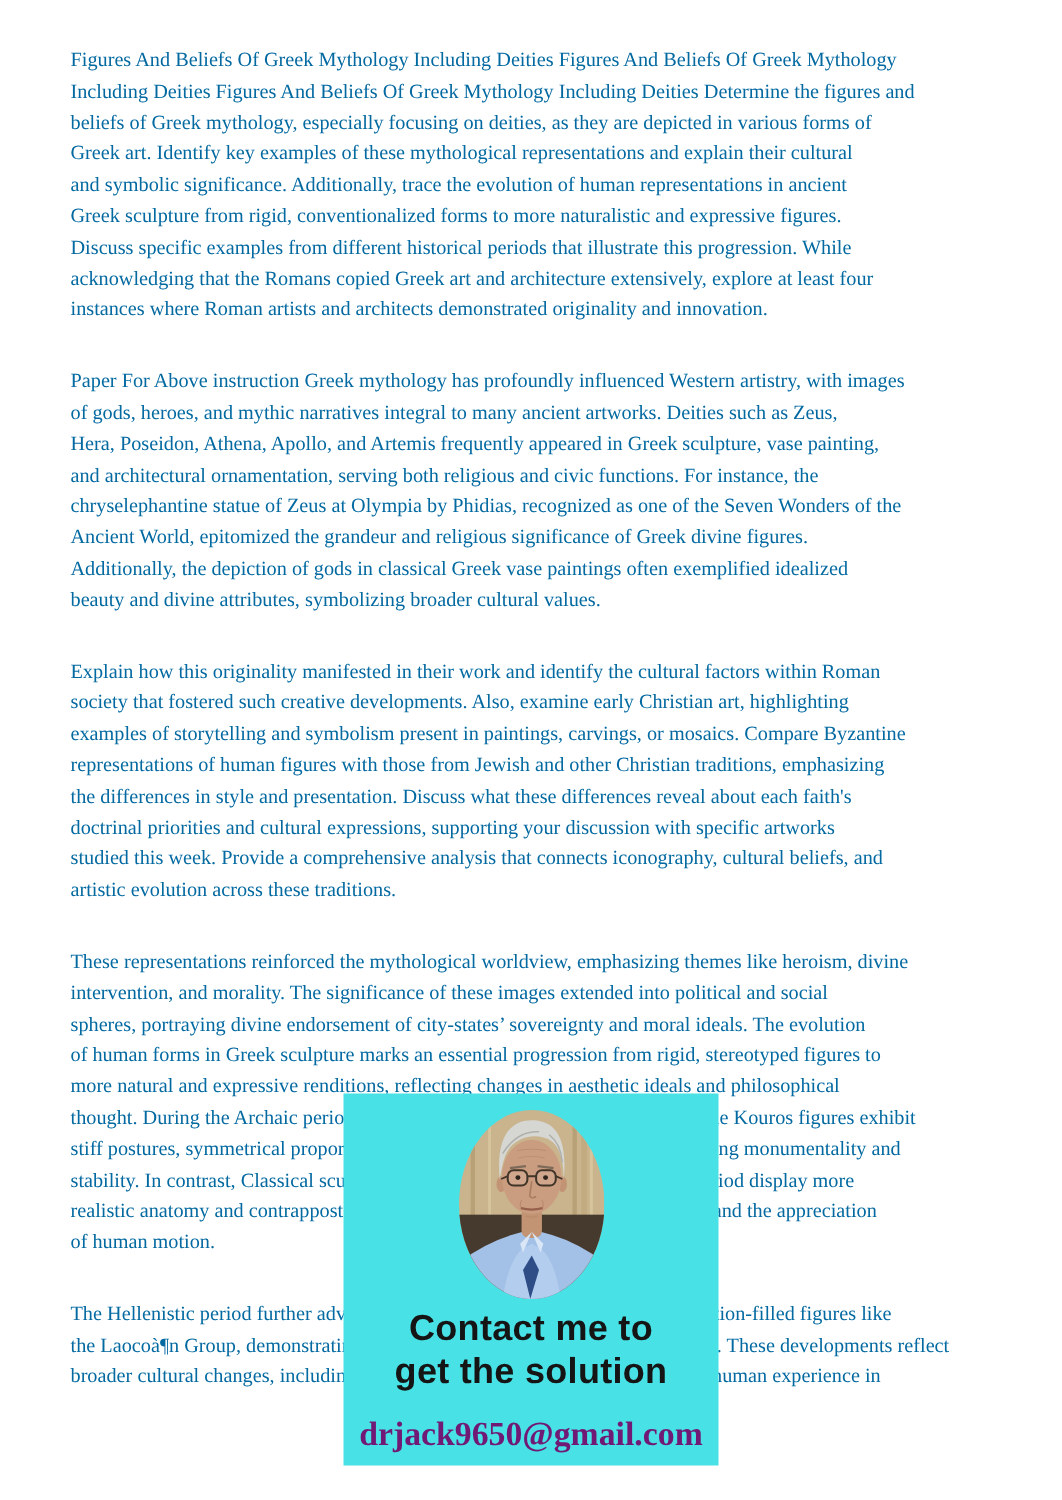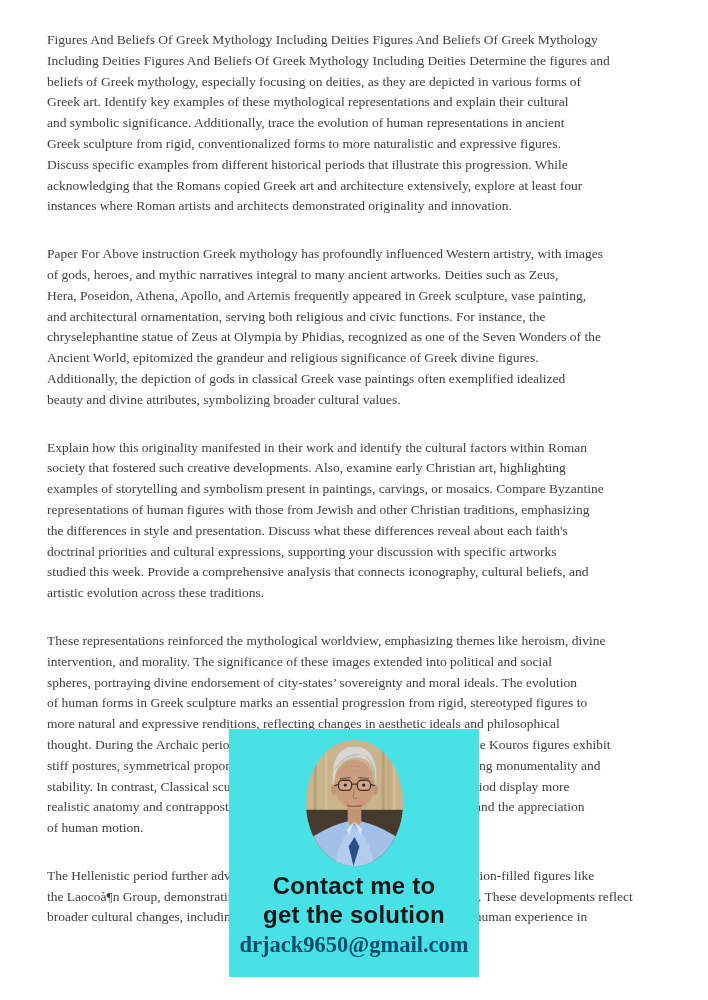--- a/index.html
+++ b/index.html
@@ -6,21 +6,21 @@
   .page {
     position:relative;
     width:708px; height:1000px;
     margin:0 auto;
     background:#ffffff;
     overflow:hidden;
     font-family:"Liberation Serif", serif;
   }
   .doc {
     position:absolute; left:47px; top:30px; width:625px;
-    color:#404040;
+    color:#0369a1;
     font-size:13.5px; line-height:20.8px;
   }
   .para { margin:0 0 27px 0; white-space:pre; }
 
   .overlay {
     position:absolute; left:229px; top:729px;
     width:250px; height:248px;
     background:#48E1E6;
     z-index:5;
     display:flex; flex-direction:column; align-items:center;
@@ -37,25 +37,25 @@
     margin-top:5px;
     font-family:"Liberation Sans", sans-serif;
     font-weight:700;
     font-size:24px; line-height:29px;
     color:#151515;
     text-align:center;
     white-space:pre-line;
     letter-spacing:0.2px;
   }
   .email {
-    margin-top:3px;
+    margin-top:14px;
     font-family:"Liberation Serif", serif;
     font-weight:700;
     font-size:22.5px; line-height:26px;
-    color:#0c4a6e;
+    color:#701a75;
     text-align:center;
   }
 </style>
 </head>
 <body>
 
 <div class="page">
 
   <div class="doc">
     <p class="para">Figures And Beliefs Of Greek Mythology Including Deities Figures And Beliefs Of Greek Mythology

